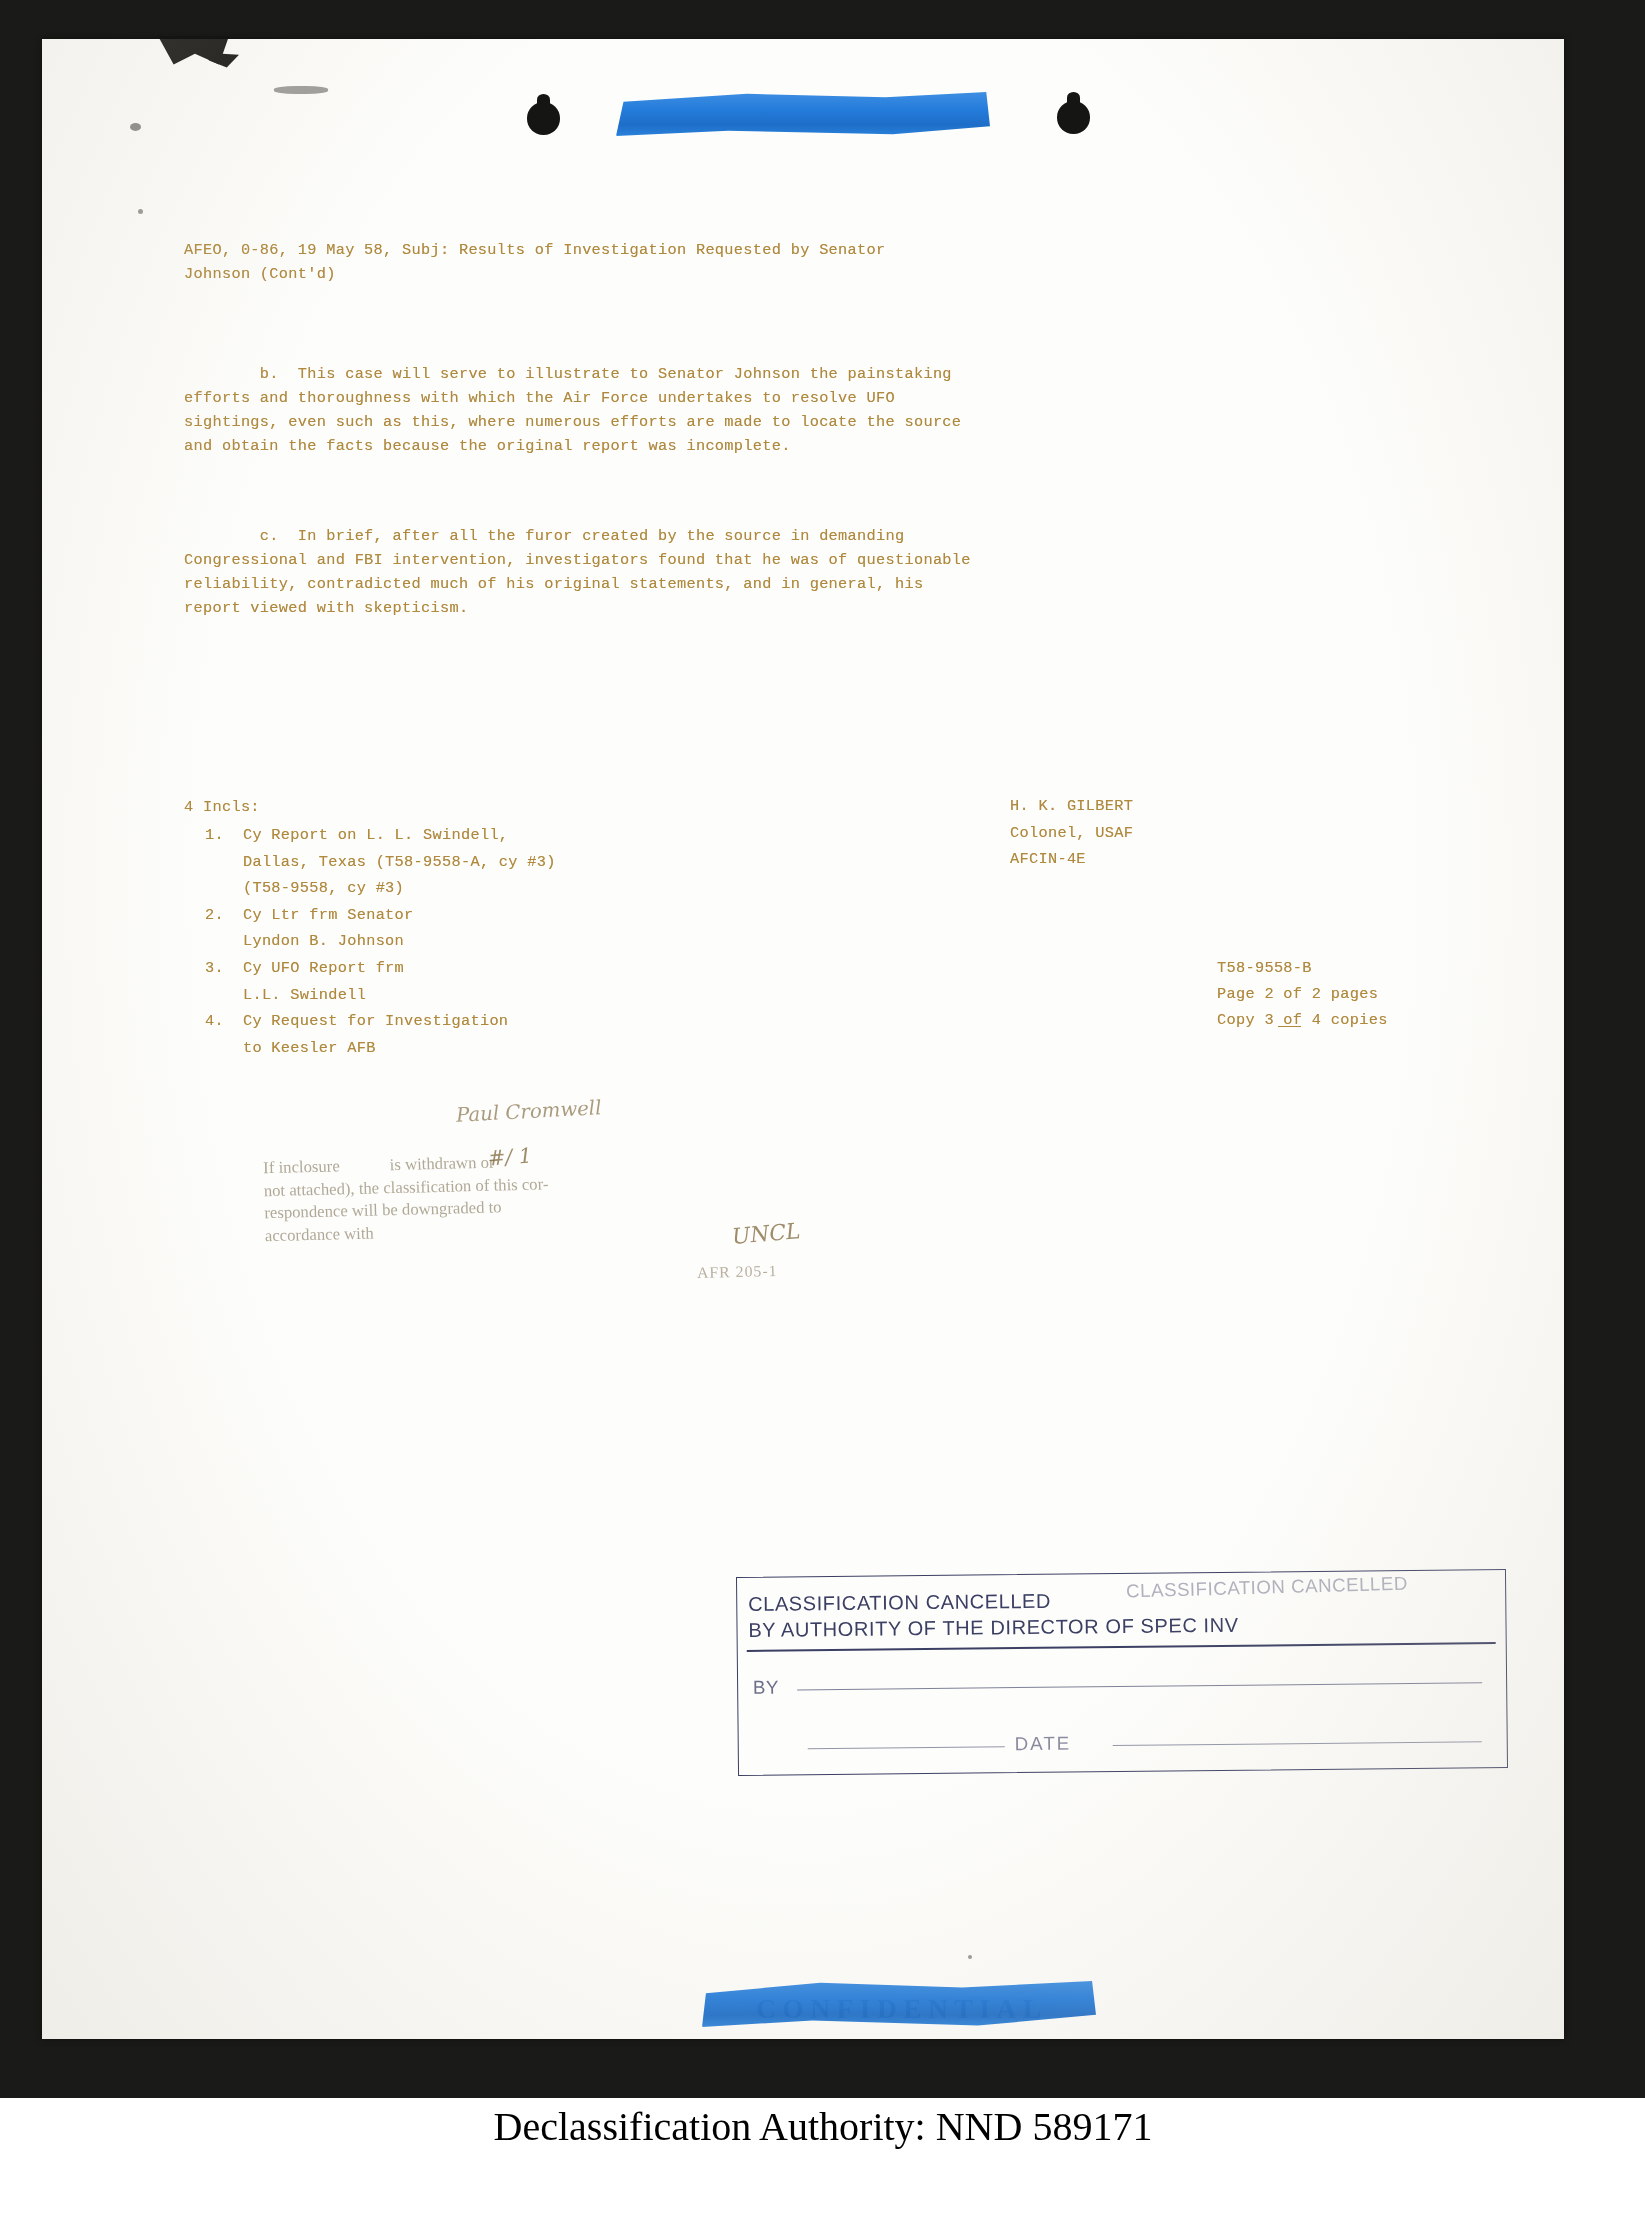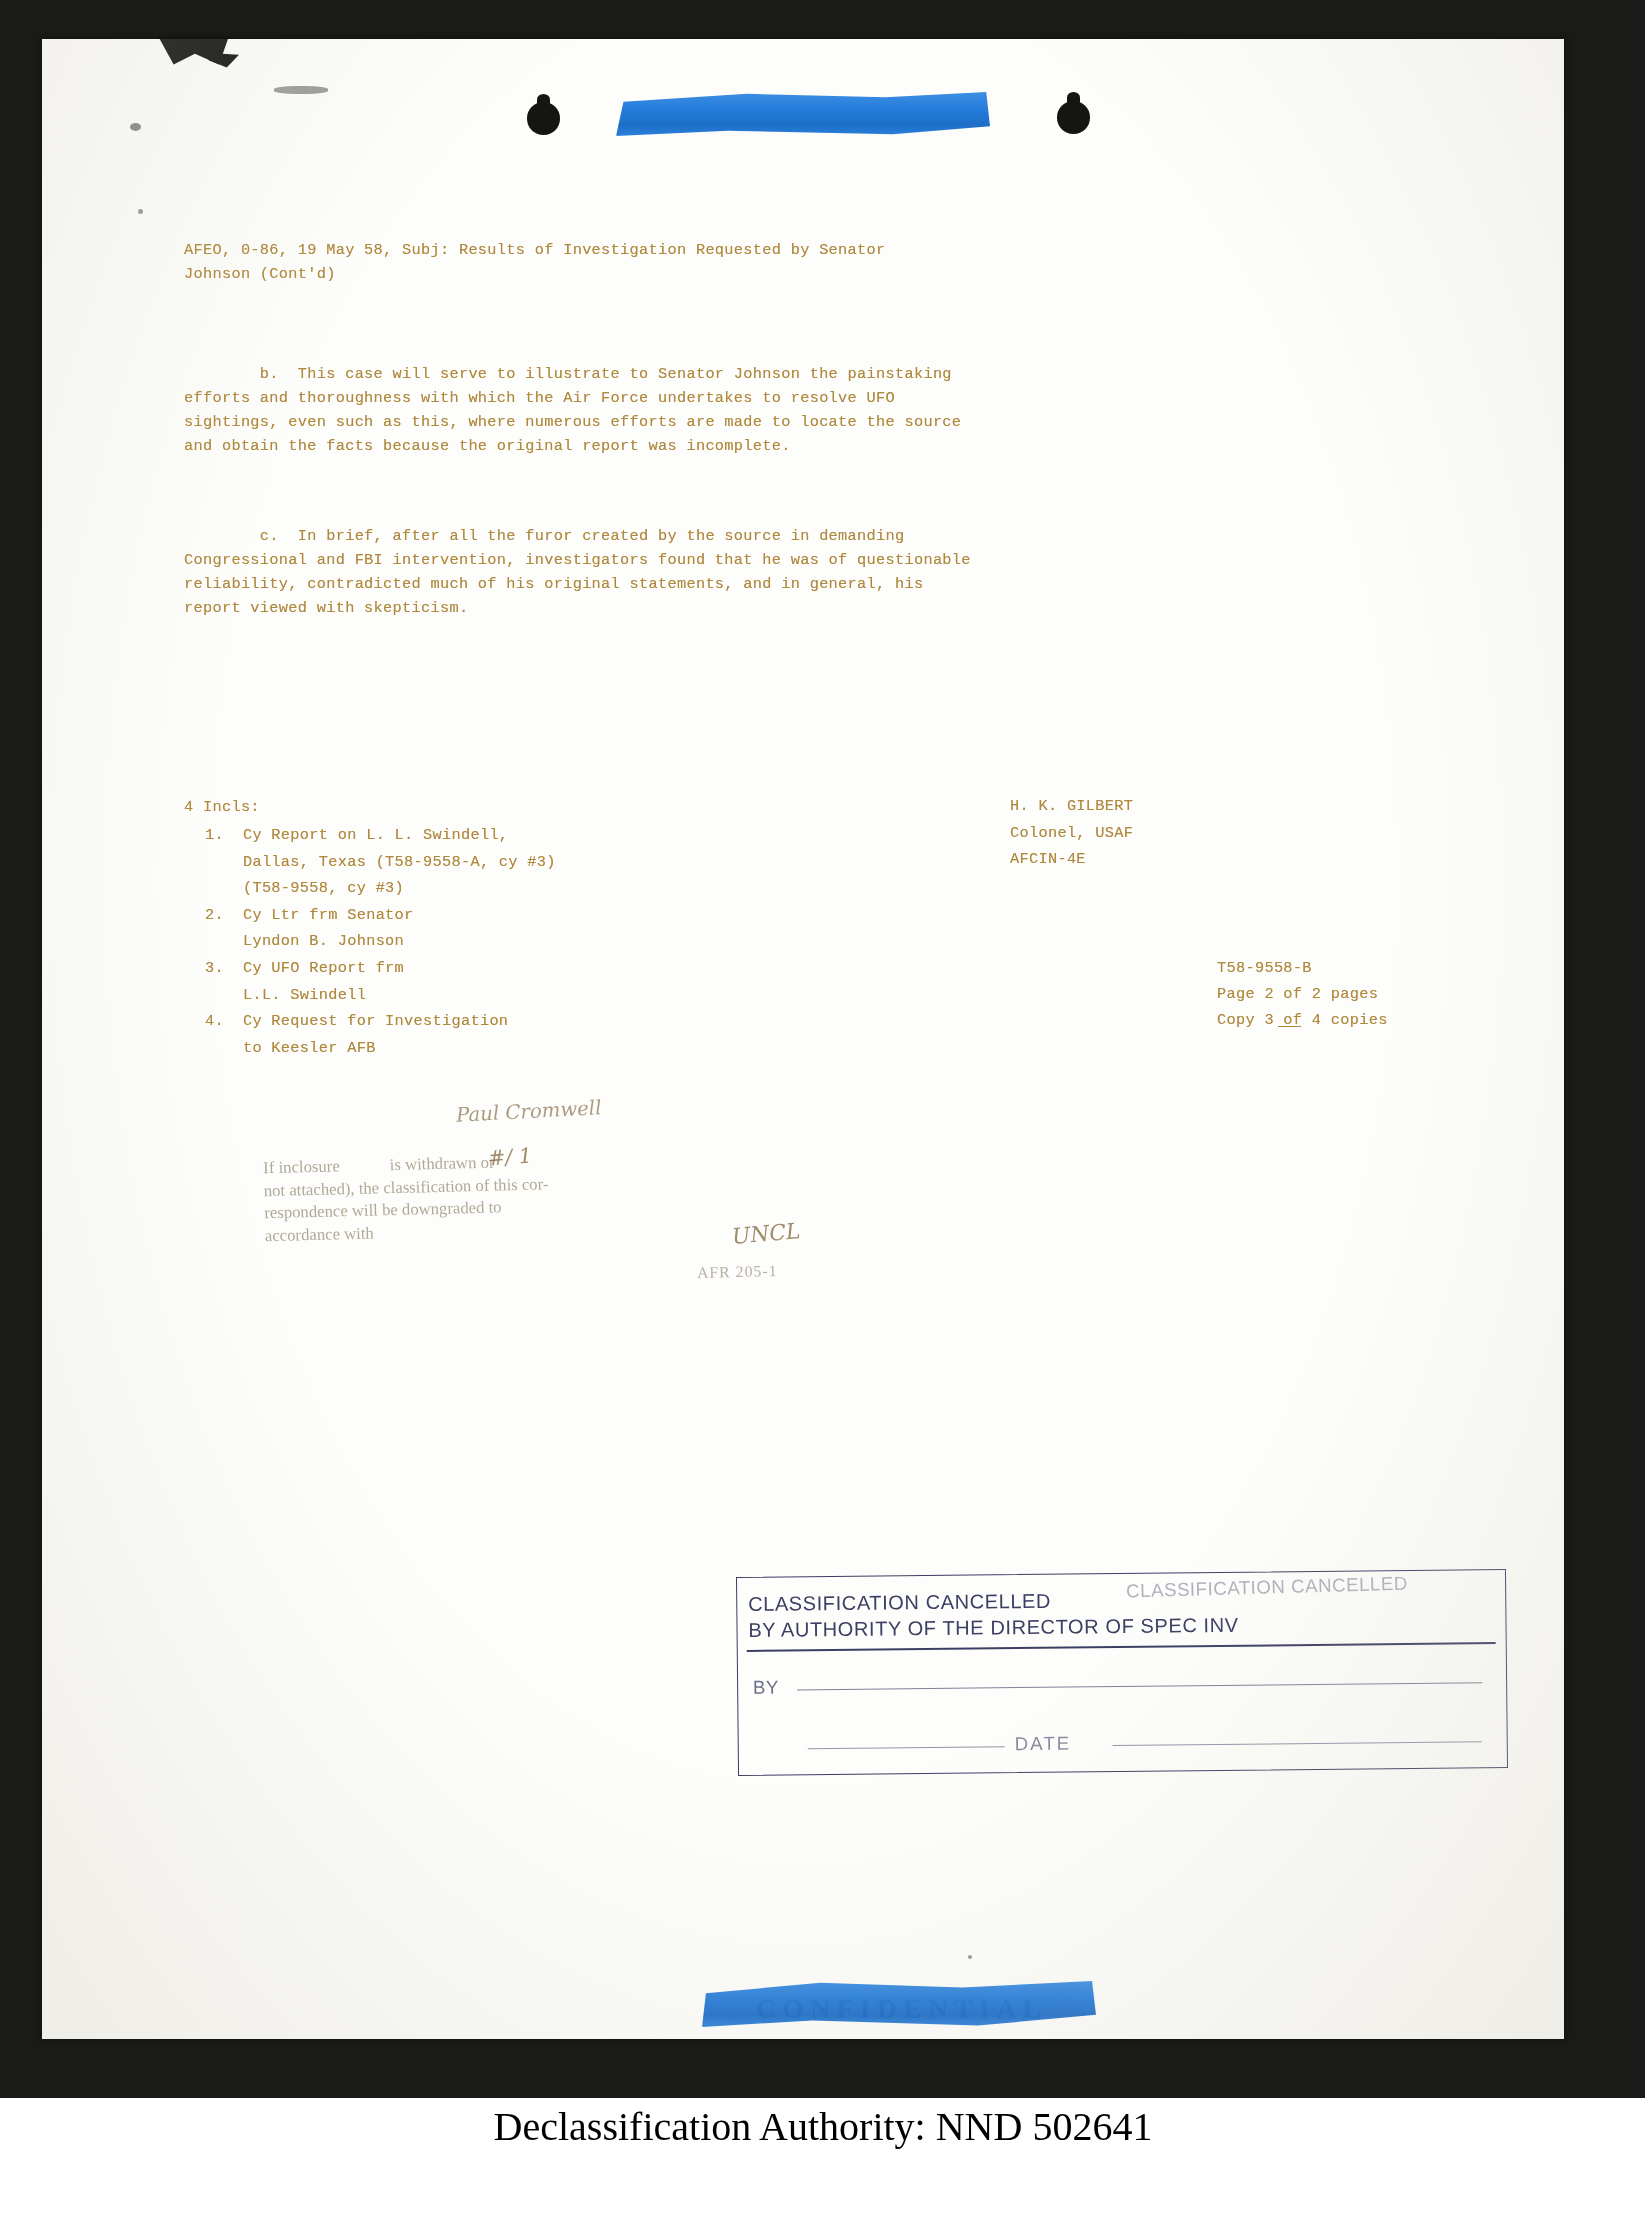--- a/index.html
+++ b/index.html
@@ -351,14 +351,14 @@
       <div id="declass-date">DATE</div>
       <div id="declass-date-rule-r"></div>
     </div>
 
     <div class="marker-word">CONFIDENTIAL</div>
     <div class="marker-stroke" id="marker-bottom"></div>
 
   </div>
 </div>
 
-<div id="footer-caption">Declassification Authority: NND 502641</div>
+<div id="footer-caption">Declassification Authority: NND 589171</div>
 
 
 </body></html>

